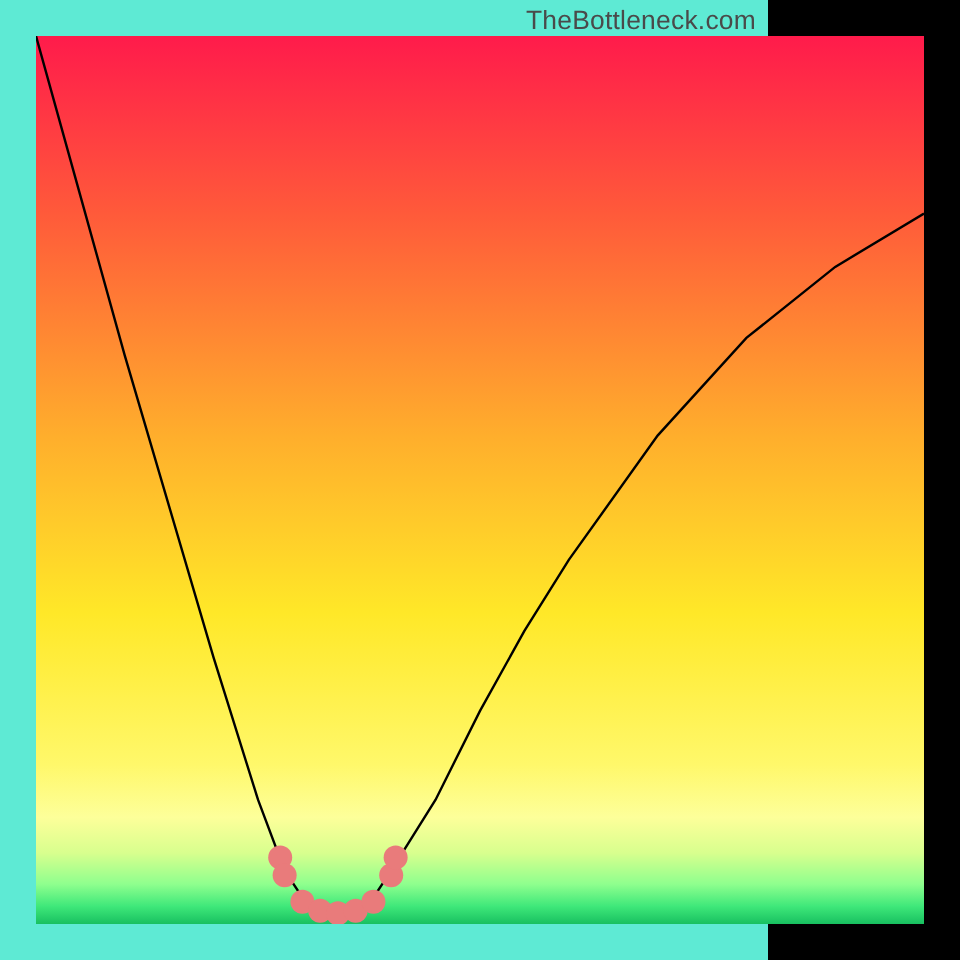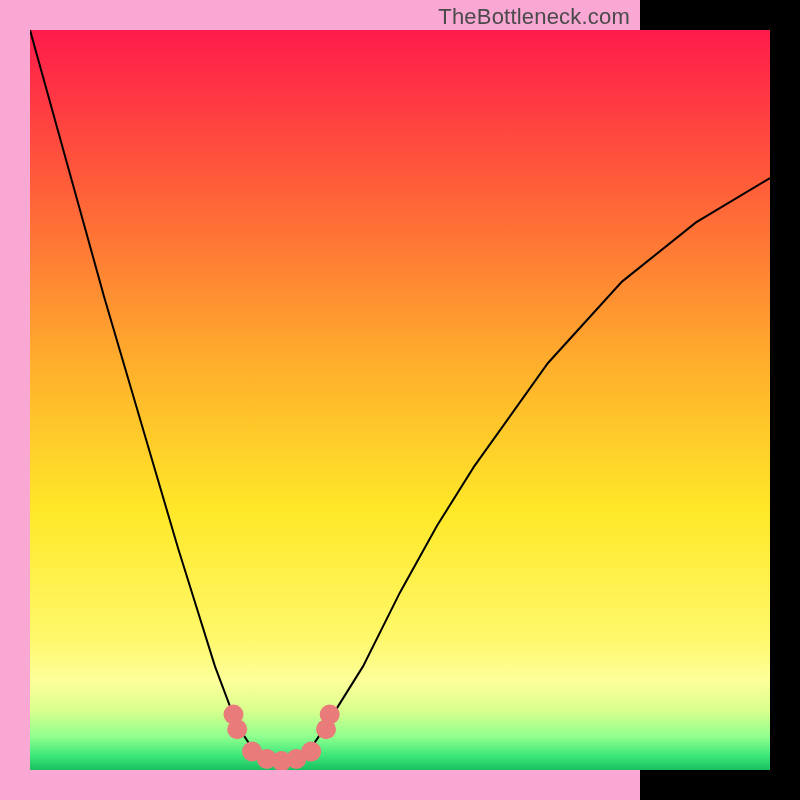--- a/index.html
+++ b/index.html
@@ -8,21 +8,21 @@
     width: 800px;
     height: 800px;
     background: #000;
     font-family: Arial, Helvetica, sans-serif;
     overflow: hidden;
   }
   .frame {
     position: relative;
     width: 640px;
     height: 800px;
-    background: #f9a8d4;
+    background: #5eead4;
   }
   .watermark {
     position: absolute;
     top: 4px;
     right: 10px;
     color: #4a4a4a;
     font-size: 22px;
     font-weight: 500;
     letter-spacing: 0.2px;
     z-index: 10;

